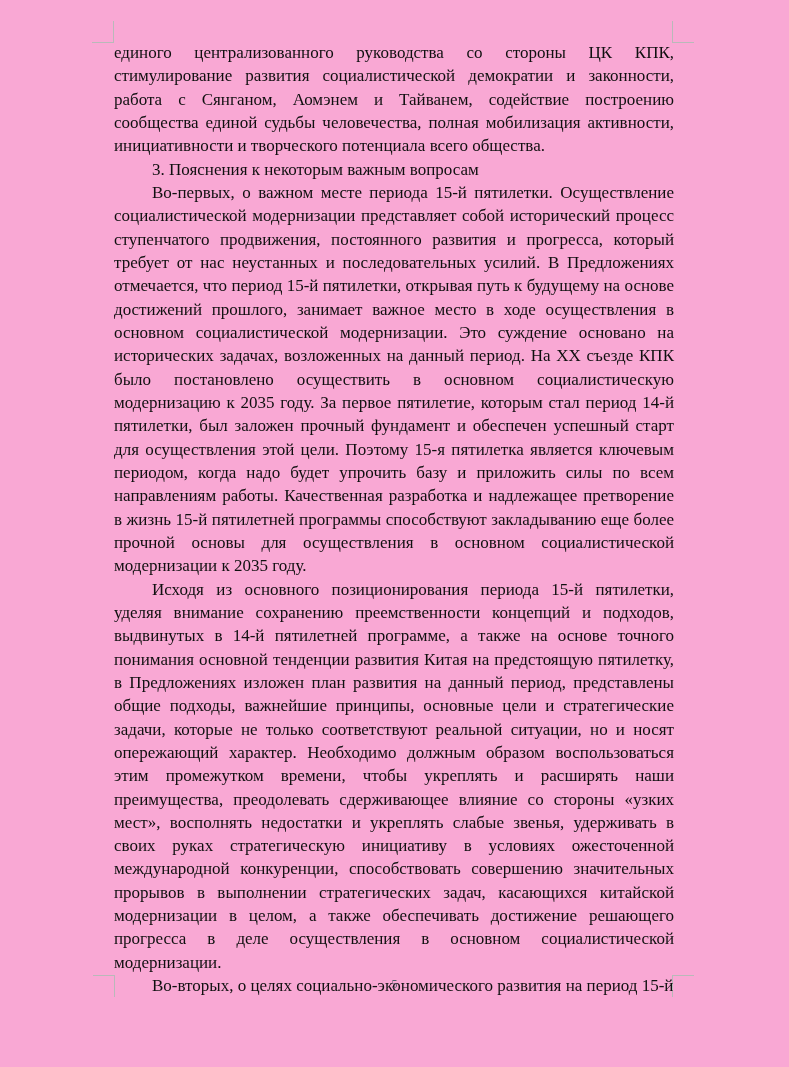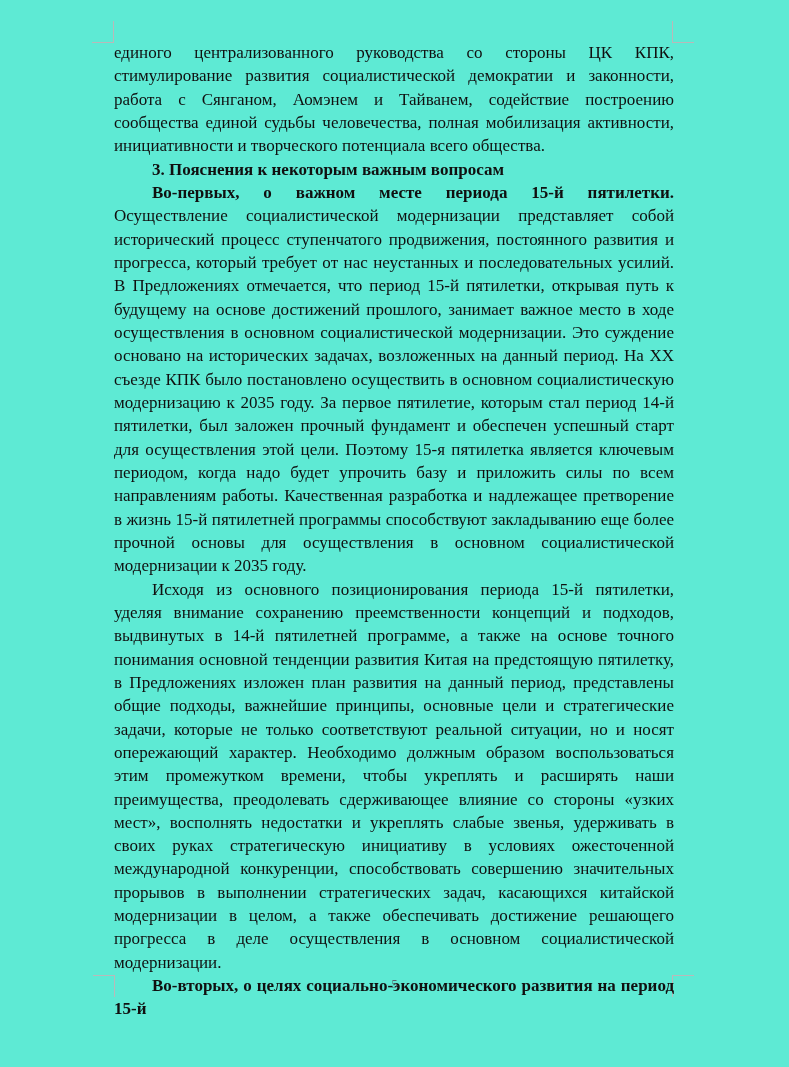--- a/index.html
+++ b/index.html
@@ -5,21 +5,21 @@
   * { margin: 0; padding: 0; box-sizing: border-box; }
   html, body {
     width: 789px; height: 1067px;
     background: #ffffff;
     font-family: "Liberation Serif", "DejaVu Serif", serif;
     overflow: hidden;
   }
   .page {
     position: relative;
     width: 789px; height: 1067px;
-    background: #5eead4;
+    background: #f9a8d4;
   }
   
   .cropmark { position: absolute; width: 22px; height: 22px; }
   .cropmark.tl { left: 92px;  top: 21px;  border-right: 1px solid #b9b9b9; border-bottom: 1px solid #b9b9b9; }
   .cropmark.tr { left: 672px; top: 21px;  border-left: 1px solid #b9b9b9;  border-bottom: 1px solid #b9b9b9; }
   .cropmark.bl { left: 93px;  top: 975px; border-right: 1px solid #b9b9b9; border-top: 1px solid #b9b9b9; }
   .cropmark.br { left: 672px; top: 975px; border-left: 1px solid #b9b9b9;  border-top: 1px solid #b9b9b9; }
 
   .text-area {
     position: absolute;
@@ -27,21 +27,21 @@
     width: 560px;
     color: #101010;
     font-size: 17px;
     line-height: 23.33px;
     text-align: justify;
   }
   .text-area p { text-align: justify; }
   .text-area p.indent { text-indent: 38px; }
   .text-area p.noindent { text-indent: 0; }
   .text-area p.heading { text-align: left; }
-  .run-b { font-weight: bold; }
+  .run-b { font-weight: normal; }
 
   .page-number {
     position: absolute;
     left: 0; top: 977px;
     width: 789px;
     text-align: center;
     font-size: 12px;
     color: #56606b;
   }
 </style>

